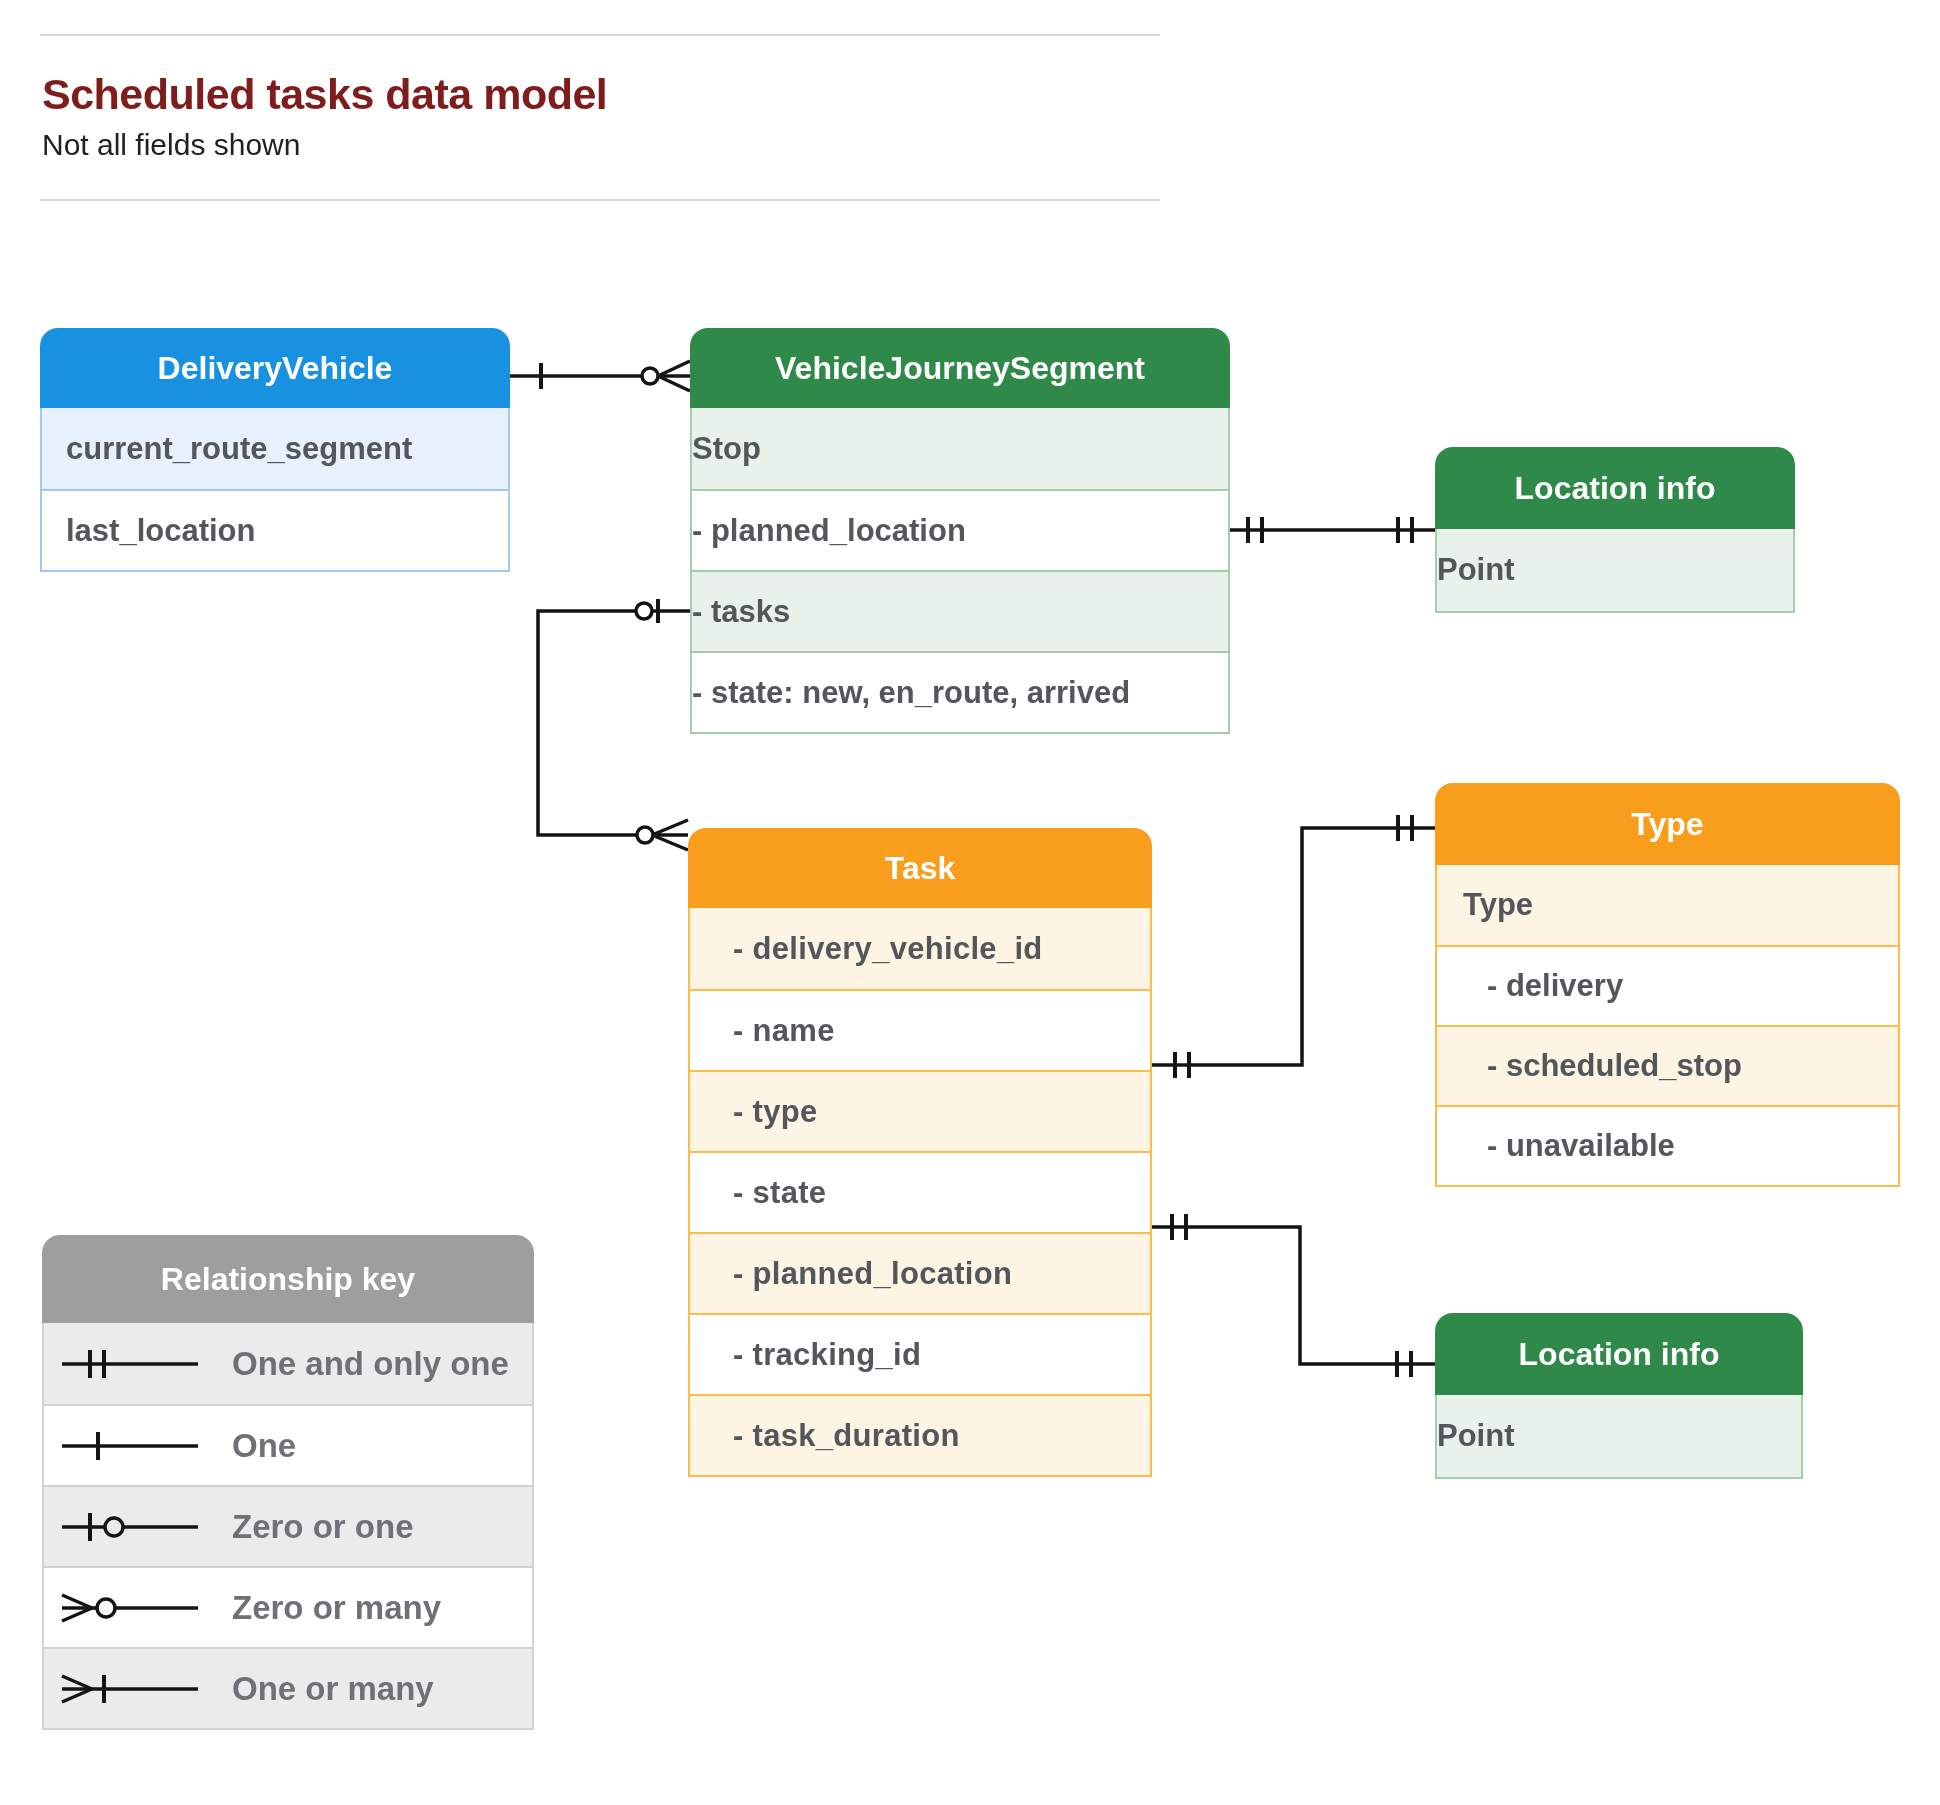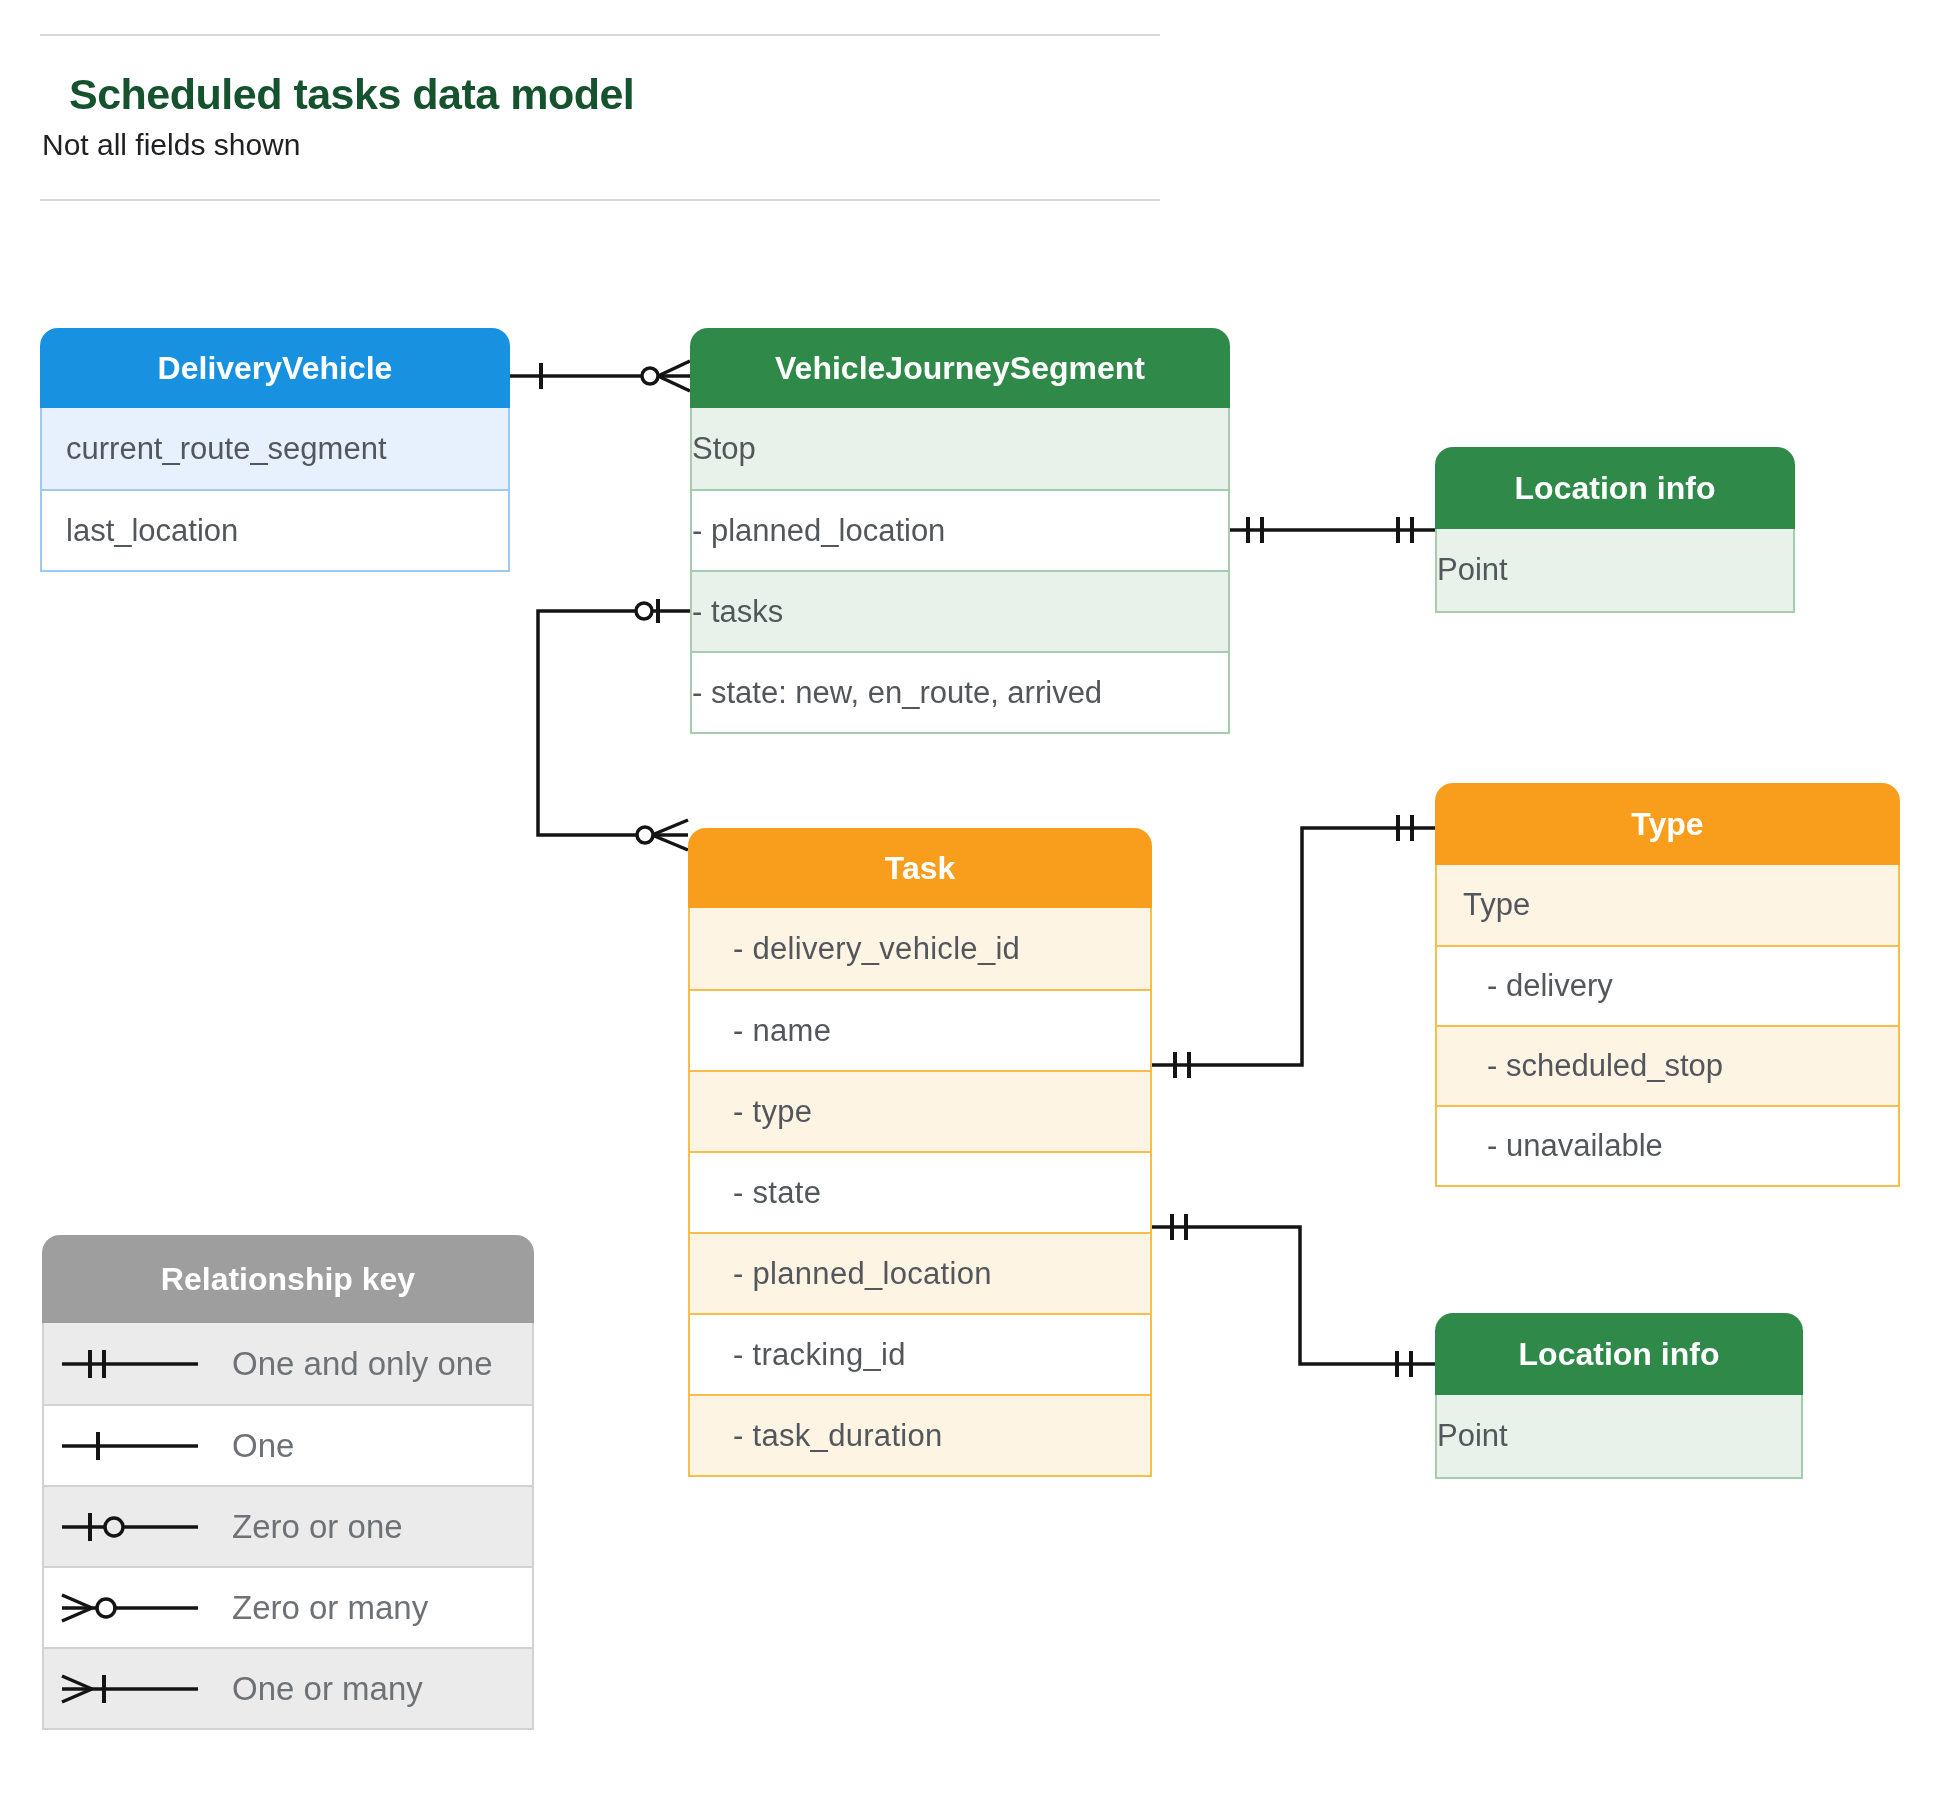--- a/index.html
+++ b/index.html
@@ -8,42 +8,42 @@
     width:1940px;height:1805px;
     background:#ffffff;
     font-family:"Liberation Sans", sans-serif;
     overflow:hidden;
   }
   .rule{position:absolute;left:40px;width:1120px;height:2px;background:#D9D9D9;}
   .rule.top{top:34px;}
   .rule.mid{top:199px;}
   .page-title{
     position:absolute;left:42px;top:70px;
-    font-size:43px;font-weight:700;color:#14532d;letter-spacing:-0.5px;margin-left:27px;
+    font-size:43px;font-weight:700;color:#7f1d1d;letter-spacing:-0.5px;
   }
   .page-subtitle{
     position:absolute;left:42px;top:128px;
     font-size:30px;color:#202124;
   }
 
   svg.connectors{position:absolute;left:0;top:0;z-index:0;}
 
   .entity{position:absolute;z-index:1;box-sizing:border-box;}
   .entity *{box-sizing:border-box;}
   .e-blue  {--hd:#1791E0;--bd:#9FC9EE;--tint:#E7F1FD;}
   .e-green {--hd:#2F8A49;--bd:#A3CDAD;--tint:#E9F2EA;}
   .e-orange{--hd:#F89E1C;--bd:#F9BD4A;--tint:#FDF4E3;}
   .e-gray  {--hd:#9E9E9E;--bd:#D2D2D2;--tint:#EBEBEB;}
   .ehead{
     height:80px;background:var(--hd);
     border-radius:18px 18px 0 0;
     color:#fff;font-weight:700;font-size:32px;
     display:flex;align-items:center;justify-content:center;
   }
-  .ebody{border:2px solid var(--bd);border-top:none;background:#fff;}
+  .ebody{border:2px solid var(--bd);border-top:none;background:#fff;font-weight:bold;}
   .erow{
     height:81px;display:flex;align-items:center;
     font-size:31px;color:#53575C;
     border-top:2px solid var(--bd);white-space:pre;
   }
   .erow:first-child{border-top:none;}
   .ebody .erow:nth-child(odd){background:var(--tint);}
 
   .ent-li .ehead{height:82px;}
   .ent-li .erow{height:82px;}

